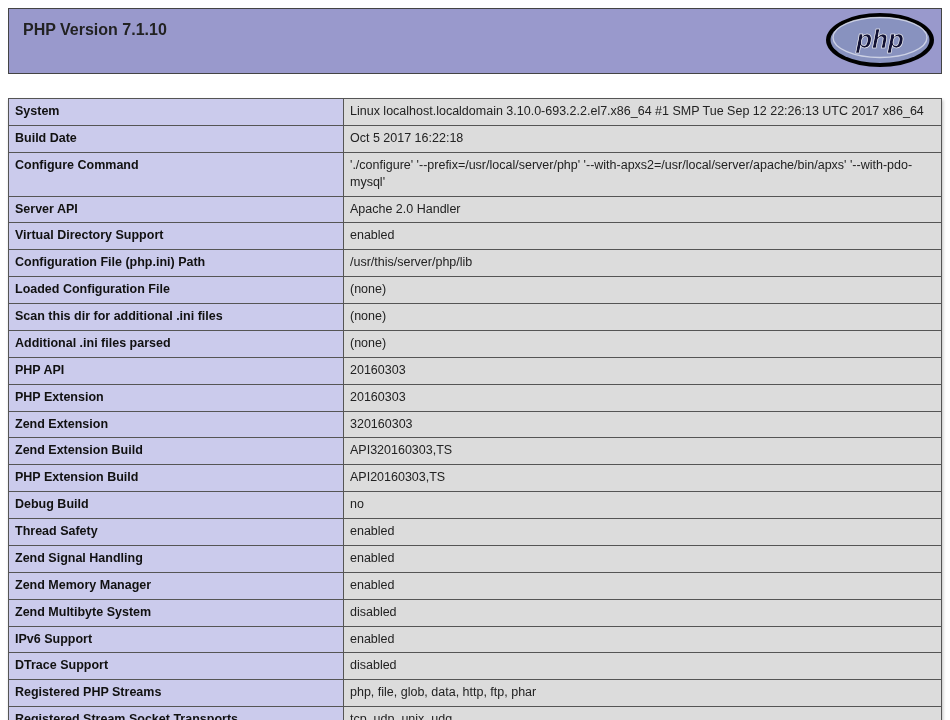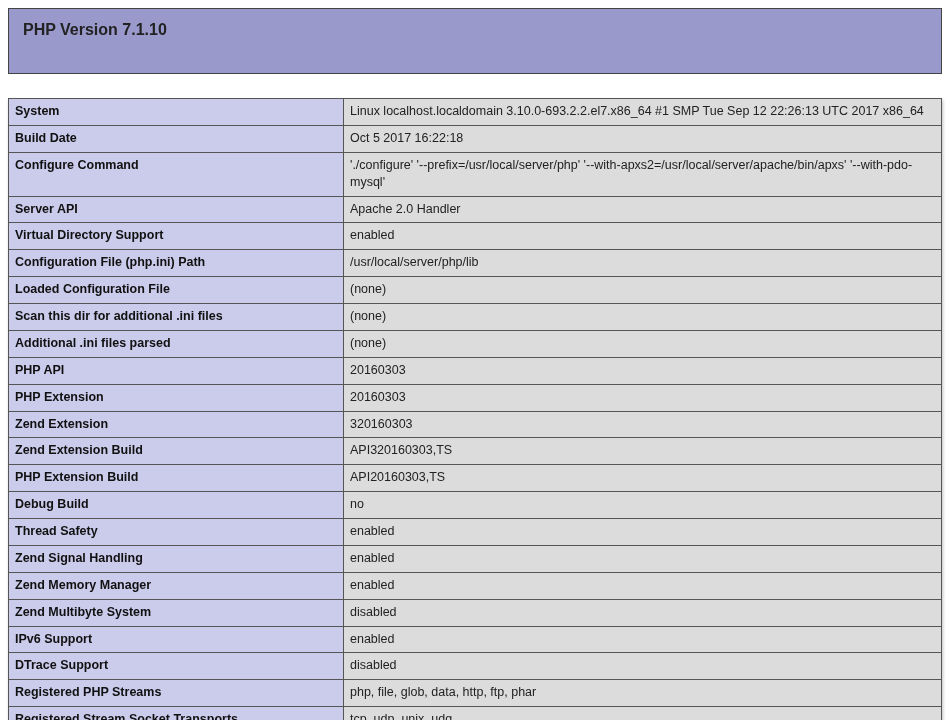--- a/index.html
+++ b/index.html
@@ -65,20 +65,31 @@
     background: #DCDCDC;
     color: #222222;
   }
 </style>
 </head>
 <body>
 <div class="page">
 
   <div class="banner">
     <h1>PHP Version 7.1.10</h1>
+    <div class="logo-pill">
+      <svg viewBox="0 0 110 56" width="110" height="56">
+
+        <ellipse cx="55" cy="28" rx="54" ry="27" fill="#000000"></ellipse>
+
+        <ellipse cx="55" cy="28" rx="49.5" ry="23" fill="#8892BF"></ellipse>
+
+        <ellipse cx="55" cy="25.5" rx="47" ry="20" fill="none" stroke="#E9ECF5" stroke-width="1.3" opacity="0.7"></ellipse>
+        <text x="55" y="36" text-anchor="middle" font-family="Verdana, sans-serif" font-size="26" font-weight="700" font-style="italic" fill="#111133" stroke="#ffffff" stroke-width="0.6">php</text>
+      </svg>
+    </div>
   </div>
 
   <table class="info" id="info-table">
     <colgroup>
         <col class="k">
         <col>
       </colgroup>
     <tbody>
         <tr>
           <td class="key">System</td>
@@ -95,21 +106,21 @@
         <tr>
           <td class="key">Server API</td>
           <td class="val">Apache 2.0 Handler</td>
         </tr>
         <tr>
           <td class="key">Virtual Directory Support</td>
           <td class="val">enabled</td>
         </tr>
         <tr>
           <td class="key">Configuration File (php.ini) Path</td>
-          <td class="val">/usr/local/server/php/lib</td>
+          <td class="val">/usr/this/server/php/lib</td>
         </tr>
         <tr>
           <td class="key">Loaded Configuration File</td>
           <td class="val">(none)</td>
         </tr>
         <tr>
           <td class="key">Scan this dir for additional .ini files</td>
           <td class="val">(none)</td>
         </tr>
         <tr>

